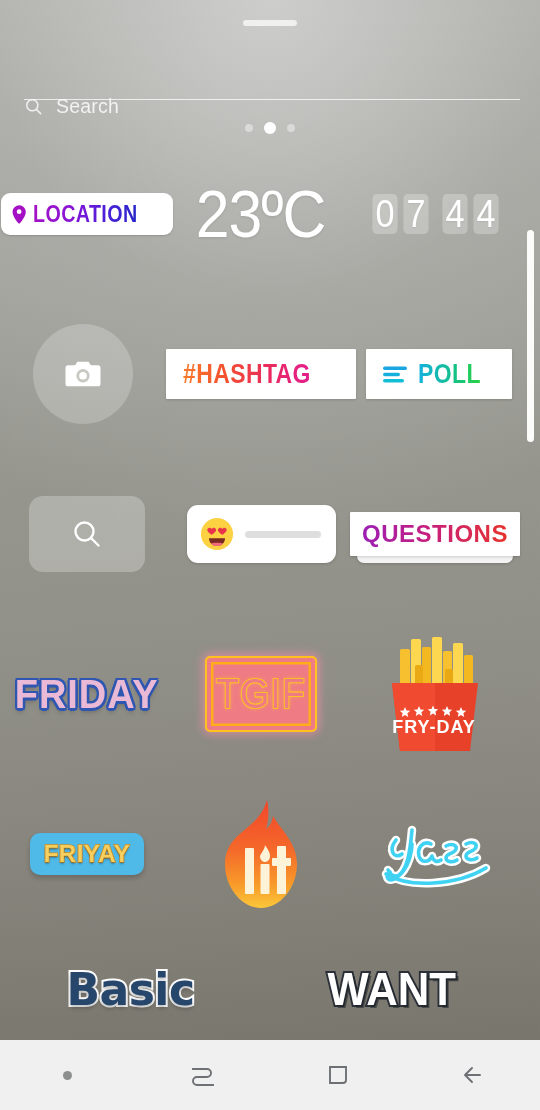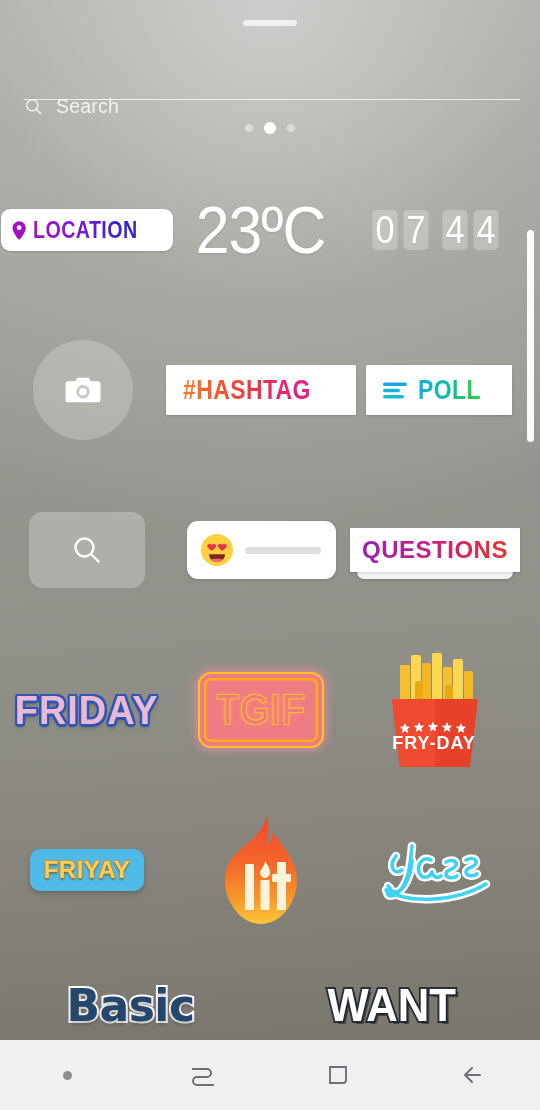--- a/index.html
+++ b/index.html
@@ -53,21 +53,21 @@
   .scroll-track {
     position: absolute; right: 3px; top: 112px; width: 7px; height: 910px;
   }
   .scroll-thumb {
     position: absolute; right: 3px; top: 118px;
     width: 7px; height: 212px; border-radius: 4px;
     background: #fbfbfa;
   }
 
   
-  .grid { position: absolute; top: 150px; left: 0; width: 522px; }
+  .grid { position: absolute; top: 134px; left: 0; width: 522px; }
   .row { display: flex; align-items: center; }
   .cell { display: flex; align-items: center; justify-content: center; }
   .r-tools { height: 160px; }
   .r-tools .cell { flex: 1 1 0; }
   .r-stickers { height: 160px; }
   .r-stickers .cell { flex: 1 1 0; }
 
   
   .pill {
     background: #ffffff; border-radius: 9px;
@@ -180,21 +180,21 @@
     font-weight: 700; font-size: 40px; letter-spacing: 1px;
     color: #e9b9d6; transform: scaleX(.95);
     text-shadow:
       -2px -2px 0 #2f56b0, 2px -2px 0 #2f56b0, -2px 2px 0 #2f56b0, 2px 2px 0 #2f56b0,
       0 -2.5px 0 #2f56b0, 0 2.5px 0 #2f56b0, -2.5px 0 0 #2f56b0, 2.5px 0 0 #2f56b0,
       0 4px 6px rgba(0,0,0,.25);
   }
 
   
   .tgif {
-    width: 126px; height: 76px; border-radius: 13px;
+    width: 112px; height: 76px; border-radius: 5px;
     background: #ef7b85;
     border: 2.5px solid #ffc21f;
     box-shadow: 0 0 9px 3px rgba(255,140,170,.55), inset 0 0 0 4px #ef7b85, inset 0 0 0 6.5px #ffae1a;
     display: flex; align-items: center; justify-content: center;
     position: relative;
   }
   .tgif-txt {
     font-family: "Liberation Sans Narrow", "Liberation Sans", sans-serif;
     font-weight: 400; font-size: 42px; line-height: 1;
     color: #ef7b85; letter-spacing: 1px; transform: scaleX(.9);

